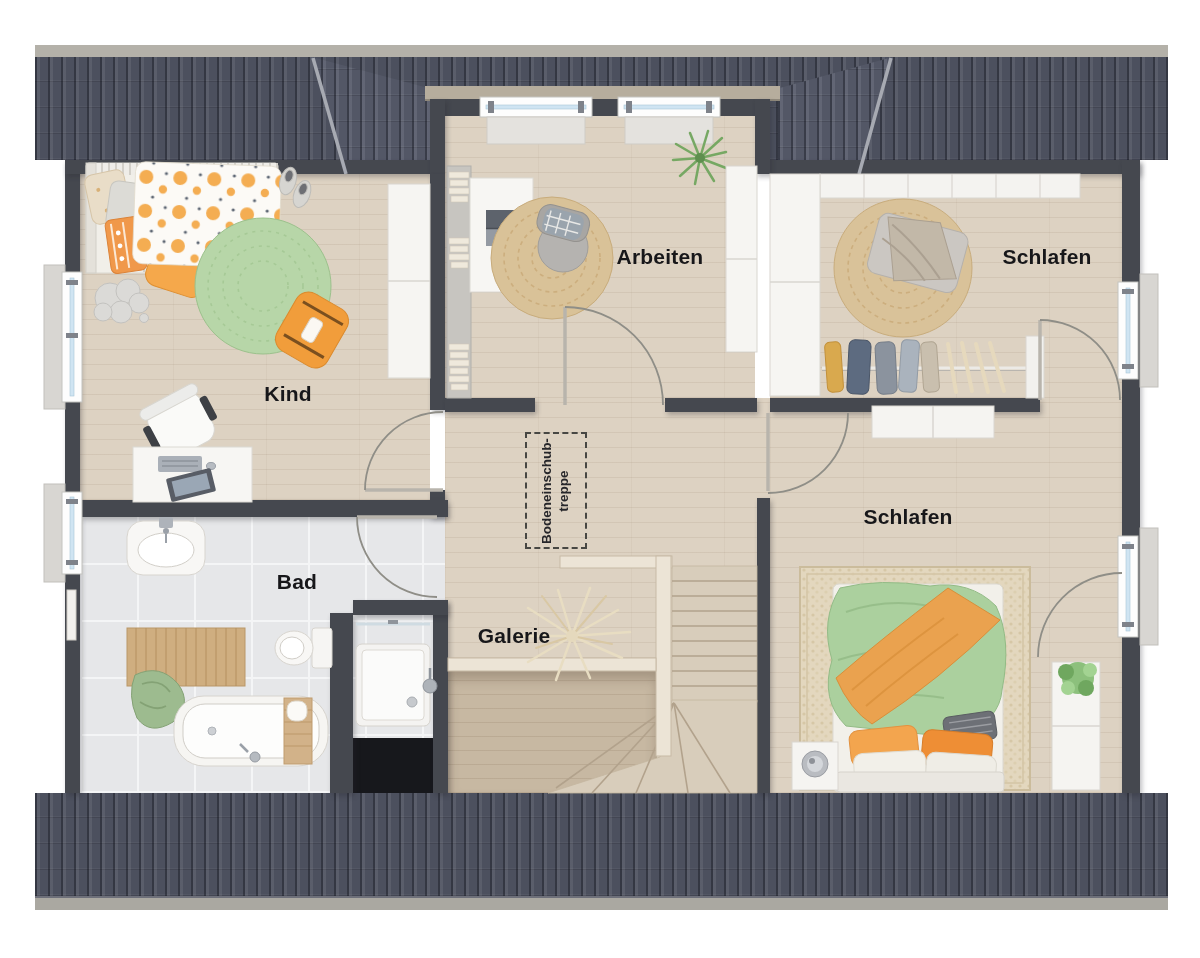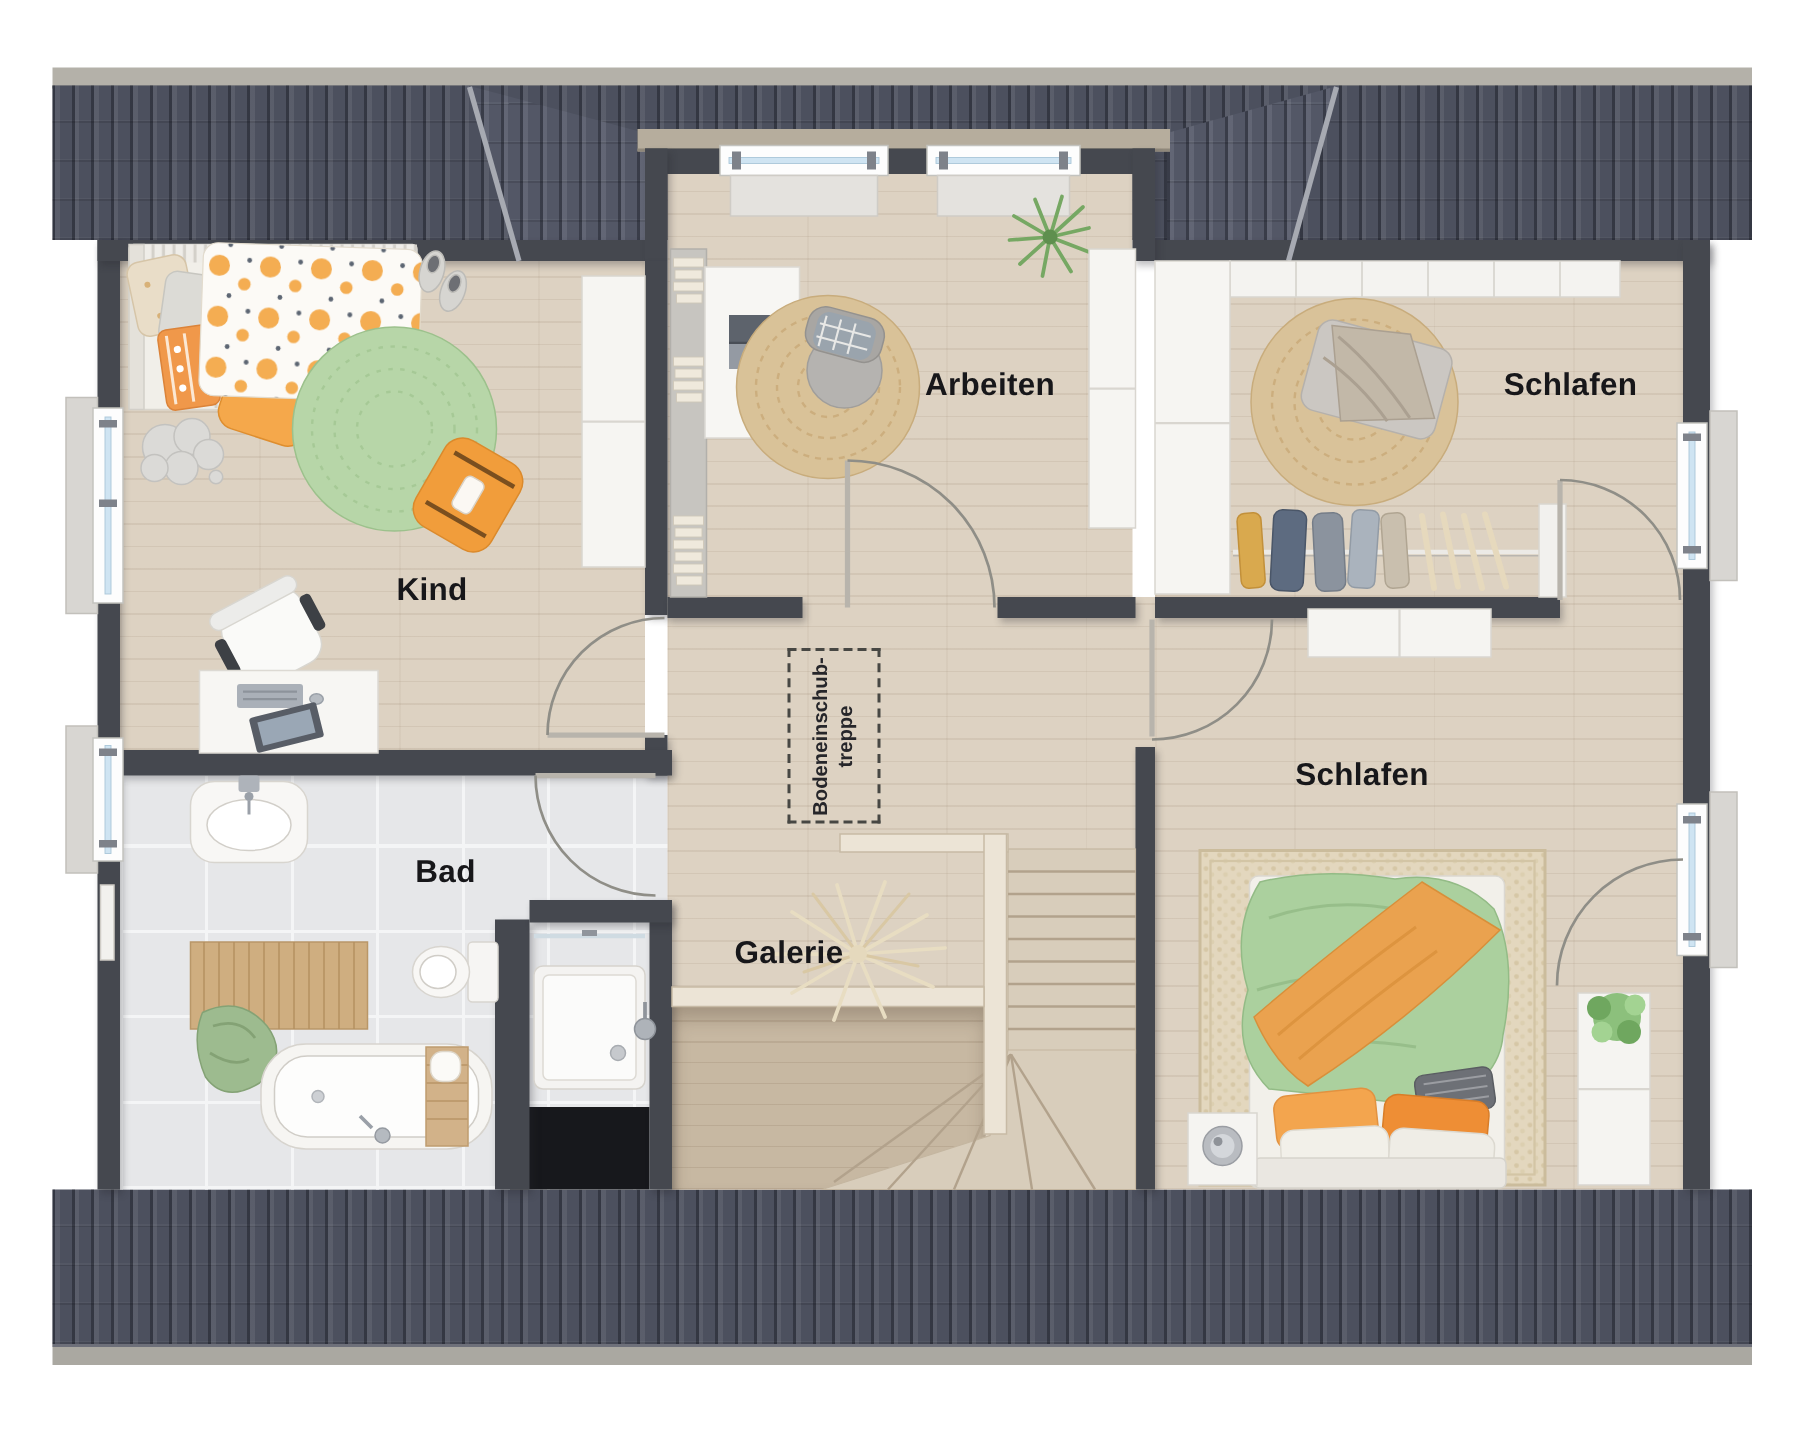--- a/index.html
+++ b/index.html
@@ -523,21 +523,21 @@
         <path d="M1122,573 A84,84 0 0 0 1038,657"></path>
       </g>
     </g>
   </svg>
 
   <div class="label" style="left:288px;top:394px;">Kind</div>
   <div class="label" style="left:660px;top:257px;">Arbeiten</div>
   <div class="label" style="left:1047px;top:257px;">Schlafen</div>
   <div class="label" style="left:908px;top:517px;">Schlafen</div>
   <div class="label" style="left:297px;top:582px;">Bad</div>
-  <div class="label" style="left:514px;top:636px;margin-left:12px;">Galerie</div>
+  <div class="label" style="left:514px;top:636px;">Galerie</div>
 
   <div class="hatch" style="left:525px;top:432px;width:58px;height:113px;">
     <div class="hatch-label">
       <span>Bodeneinschub-</span><br>
       <span>treppe</span>
     </div>
   </div>
 
 </div>
 

